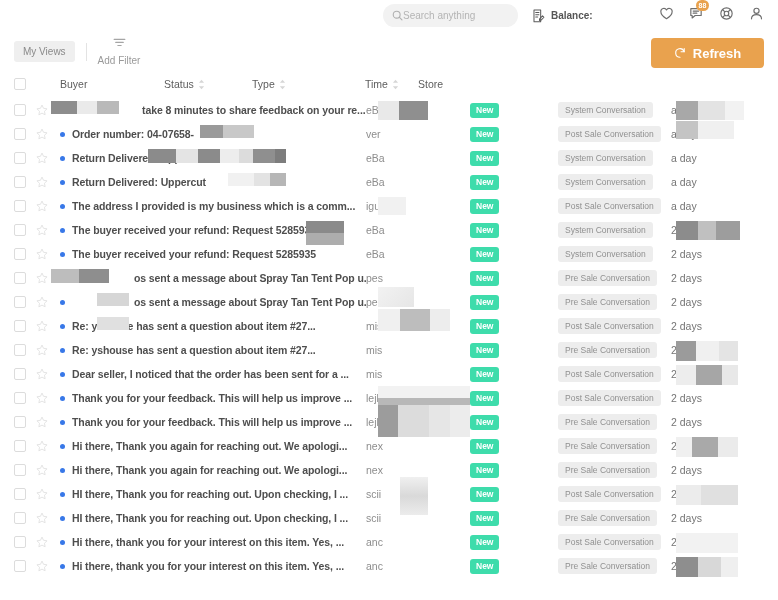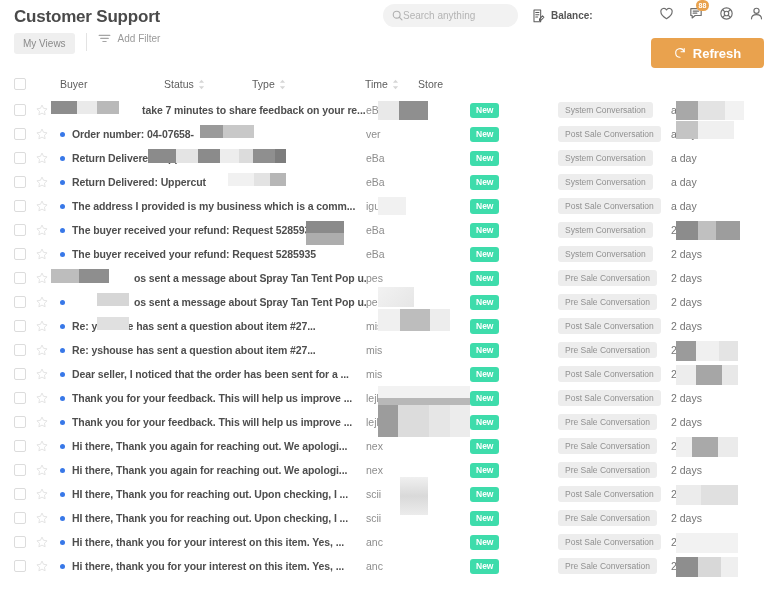--- a/index.html
+++ b/index.html
@@ -82,40 +82,40 @@
     height: 11px;
     line-height: 11px;
     text-align: center;
     padding: 0 2px;
   }
 
   
   .toolbar {
     height: 37px;
     display: flex;
-    align-items: flex-start;
+    align-items: center;
     padding: 0 14px;
     position: relative;
   }
   .chip {
     background: #efefef;
     color: #8a8a8a;
     font-size: 10px;
     border-radius: 3px;
     padding: 5px 9px;
     cursor: pointer;
   }
   .vdiv {
     width: 1px; height: 18px;
     background: #e3e3e3;
     margin: 0 11px;
   }
   .addfilter {
     display: flex; align-items: center; gap: 7px;
-    font-size: 10px; color: #9a9a9a; cursor: pointer;
+    font-size: 10px; color: #9a9a9a; cursor: pointer; flex-direction: column;
   }
   .refresh-btn {
     position: absolute;
     right: 14px;
     top: 5px;
     width: 113px;
     height: 30px;
     background: #e9a24e;
     border: none;
     border-radius: 4px;
@@ -202,21 +202,20 @@
   }
 
   
   .redact { position: absolute; pointer-events: none; }
   .sortic { display:inline-block; line-height:0; opacity:.55; }
 </style>
 </head>
 <body>
 
 <div class="topbar">
-  <div class="app-title">Customer Support</div>
 
   <div class="topbar-center">
     <div class="searchbox">
       <span style="line-height:0;">
         <svg width="11" height="11" viewBox="0 0 16 16" fill="none" stroke="#b0b0b0" stroke-width="1.6">
           <circle cx="6.8" cy="6.8" r="5"></circle>
             <line x1="10.5" y1="10.5" x2="14.5" y2="14.5" stroke-linecap="round"></line>
         </svg>
       </span>
       <input type="text" placeholder="Search anything" style="">
@@ -340,21 +339,21 @@
         <div class="c-check">
           <span class="cbox"></span>
         </div>
         <div class="c-star">
           <span class="star"><svg width="12" height="12" viewBox="0 0 18 18" fill="none" stroke="#e2e2e2" stroke-width="1.4" stroke-linejoin="round">
               <polygon points="9,1.6 11.3,6.5 16.6,7.2 12.7,10.9 13.7,16.2 9,13.7 4.3,16.2 5.3,10.9 1.4,7.2 6.7,6.5"></polygon>
             </svg></span>
         </div>
         <div class="c-msg">
           <span class="dot"></span>
-          <span class="msg-text" style="padding-left: 70px;">take 7 minutes to share feedback on your re...</span>
+          <span class="msg-text" style="padding-left: 70px;">take 8 minutes to share feedback on your re...</span>
         </div>
         <div class="c-buyer">
           <span class="buyer-text">eBa</span>
         </div>
         <div class="c-status">
           <span class="pill-new" style="background: rgb(62, 220, 171);">New</span>
         </div>
         <div class="c-type">
           <span class="pill-type">System Conversation</span>
         </div>

